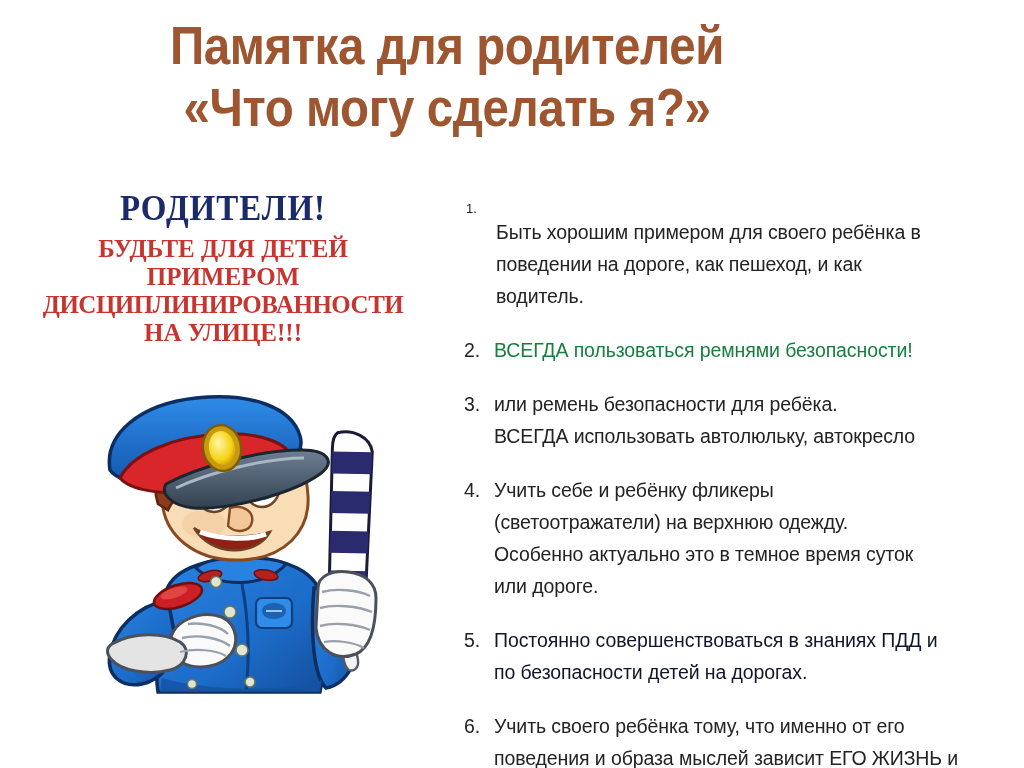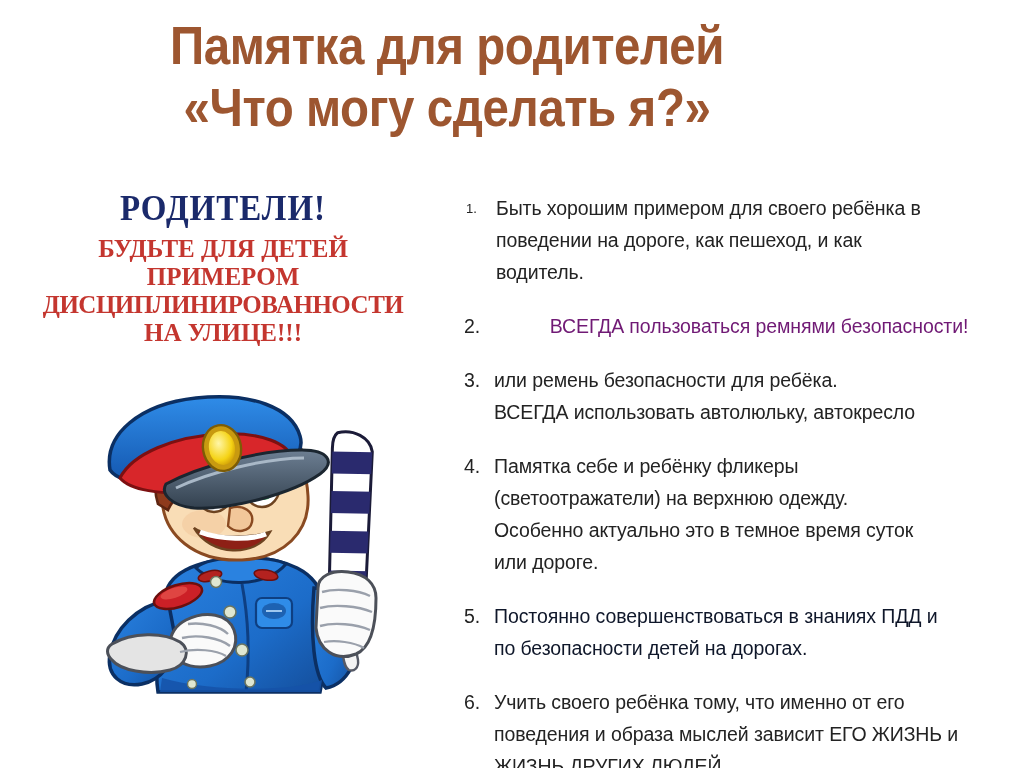--- a/index.html
+++ b/index.html
@@ -293,46 +293,46 @@
         </g>
       </g>
     </svg>
   </div>
 </div>
 
 <ol id="advice-list">
 
   <li class="advice-item first">
     <span class="advice-num" style="color: rgb(35, 35, 35);">1.</span>
-    <span class="advice-text" style="color: rgb(35, 35, 35);">
+    <span class="advice-text" style="color: rgb(35, 35, 35); margin-top: 24px;">
       <span class="ln">Быть хорошим примером для своего ребёнка в</span>
       <span class="ln">поведении на дороге, как пешеход, и как</span>
       <span class="ln">водитель.</span>
     </span>
   </li>
 
   <li class="advice-item">
     <span class="advice-num" style="color: rgb(35, 35, 35);">2.</span>
-    <span class="advice-text" style="color: #701a75; text-align: center;">
+    <span class="advice-text" style="color: #15803d;">
       <span class="ln">ВСЕГДА пользоваться ремнями безопасности!</span>
     </span>
   </li>
 
   <li class="advice-item">
     <span class="advice-num" style="color: rgb(35, 35, 35);">3.</span>
     <span class="advice-text" style="color: rgb(35, 35, 35);">
       <span class="ln">или ремень безопасности для ребёка.</span>
       <span class="ln">ВСЕГДА использовать автолюльку, автокресло</span>
     </span>
   </li>
 
   <li class="advice-item">
     <span class="advice-num" style="color: rgb(35, 35, 35);">4.</span>
     <span class="advice-text" style="color: rgb(35, 35, 35);">
-      <span class="ln">Памятка себе и ребёнку фликеры</span>
+      <span class="ln">Учить себе и ребёнку фликеры</span>
       <span class="ln">(светоотражатели) на верхнюю одежду.</span>
       <span class="ln">Особенно актуально это в темное время суток</span>
       <span class="ln">или дороге.</span>
     </span>
   </li>
 
   <li class="advice-item">
     <span class="advice-num" style="color: rgb(35, 35, 35);">5.</span>
     <span class="advice-text" style="color: #0f172a;">
       <span class="ln">Постоянно совершенствоваться в знаниях ПДД и</span>

